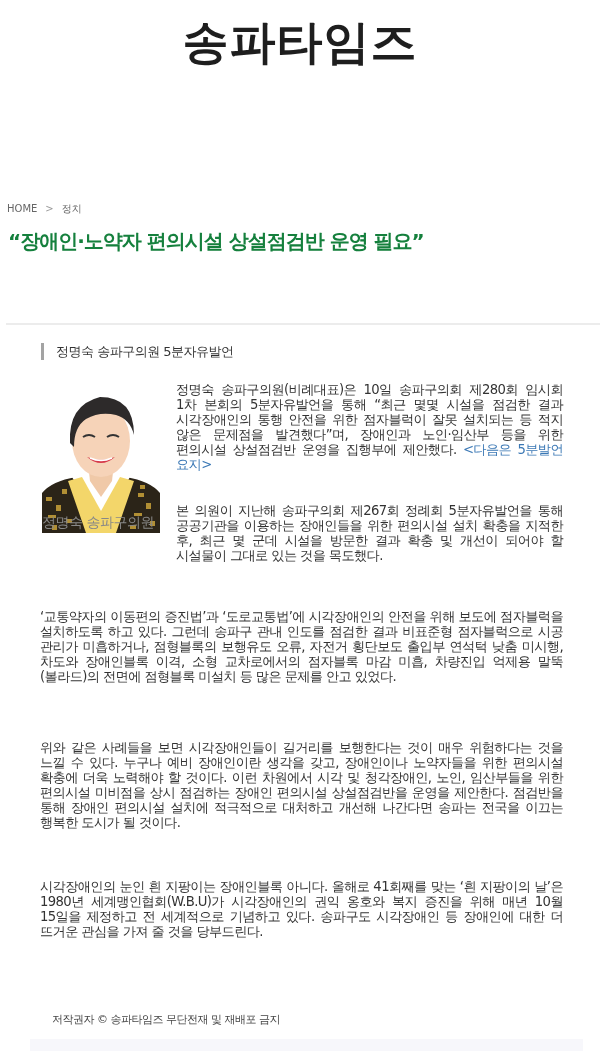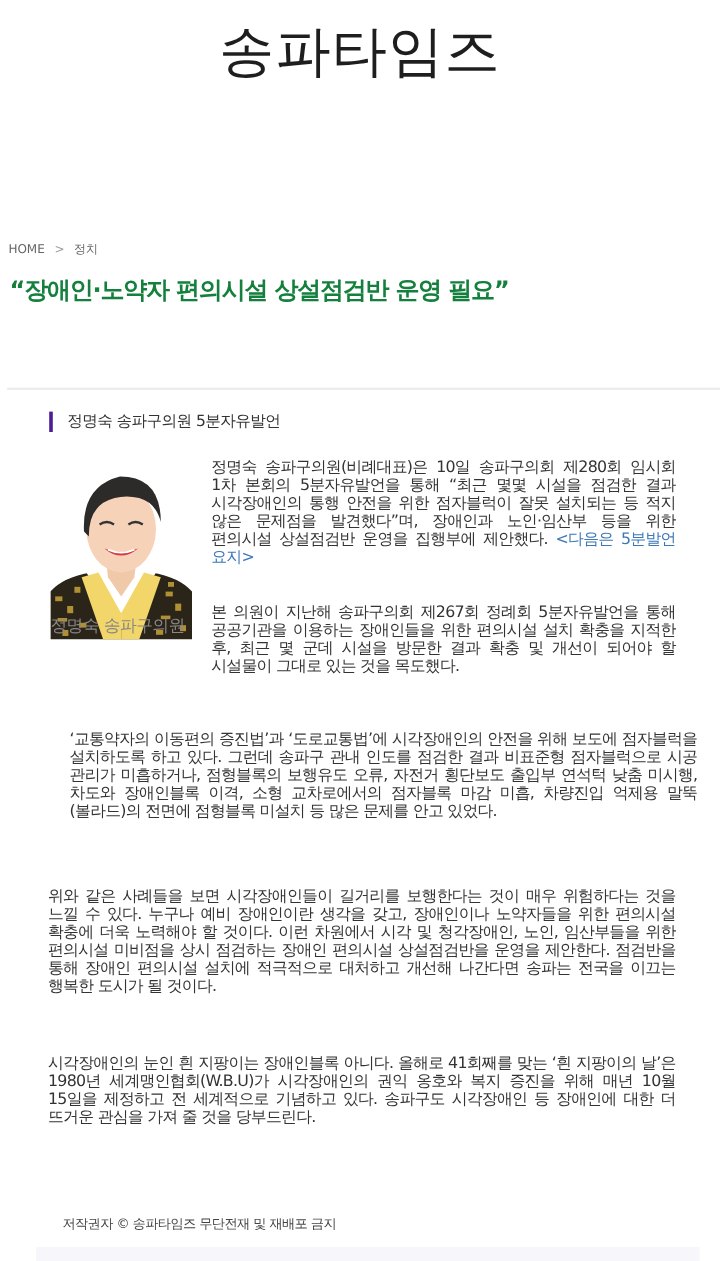--- a/index.html
+++ b/index.html
@@ -2,21 +2,21 @@
 <html><head>
   <meta charset="utf-8">
   <style>
     * { margin: 0; padding: 0; box-sizing: border-box; }
     html, body { width: 600px; height: 1051px; background: #ffffff; overflow: hidden; }
     body { position: relative; font-family: "DejaVu Sans", sans-serif; color: #333; }
 
     .masthead { position: absolute; left: 0; top: 0; width: 600px; height: 130px; }
     .masthead-title {
       position: absolute; left: 0; top: 12px; width: 600px; text-align: center;
-      font-family: "DejaVu Sans", sans-serif; font-weight: normal; font-size: 46px;
+      font-family: "DejaVu Sans", sans-serif; font-weight: bold; font-size: 46px;
       color: #1e1e1e; letter-spacing: 1px; line-height: 60px;
     }
     .masthead-date {
       position: absolute; left: 0; top: 92px; width: 600px; text-align: center;
       font-family: "DejaVu Sans", sans-serif; font-size: 19px; color: #222; line-height: 24px;
     }
 
     .breadcrumb {
       position: absolute; left: 7px; top: 202px; font-size: 10px; color: #666;
       display: flex; align-items: center; gap: 8px; line-height: 14px; justify-content: flex-end;
@@ -25,38 +25,38 @@
 
     .article-title {
       position: absolute; left: 8px; top: 224px; width: 590px;
       font-size: 20px; color: #15803d; line-height: 34px; letter-spacing: -1px; white-space: nowrap;
     }
 
     .divider { position: absolute; left: 6px; top: 323px; width: 594px; height: 2px; background: #ececec; }
 
     .subtitle {
       position: absolute; left: 41px; top: 343px; height: 17px;
-      border-left: 3px solid #4c1d95; padding-left: 12px;
+      border-left: 3px solid #a3a3a3; padding-left: 12px;
       font-size: 13px; color: #333; line-height: 17px; letter-spacing: -0.5px;
     }
 
     .photo-box { position: absolute; left: 42px; top: 385px; width: 118px; height: 148px; }
     .photo-box svg { display: block; }
     .photo-caption {
       position: absolute; left: 42px; top: 515px; width: 130px;
       font-size: 14px; color: #888; line-height: 14px; letter-spacing: -0.5px;
     }
 
     .para {
       position: absolute; font-size: 13.2px; color: #333; line-height: 15px;
       letter-spacing: -0.6px; text-align: justify; word-break: keep-all;
     }
     .p1 { left: 176px; top: 382px; width: 387px; }
     .p2 { left: 176px; top: 503px; width: 387px; }
-    .p3 { left: 40px; top: 609px; width: 523px; margin-left: 18px; }
+    .p3 { left: 40px; top: 609px; width: 523px; }
     .p4 { left: 40px; top: 740px; width: 523px; }
     .p5 { left: 40px; top: 879px; width: 523px; }
     .link-blue { color: #3b78b5; }
 
     .copyright {
       position: absolute; left: 42px; top: 1012px; font-size: 11px; color: #444;
       line-height: 15px; letter-spacing: -0.5px; margin-left: 10px;
     }
     .bottom-strip { position: absolute; left: 30px; top: 1039px; width: 553px; height: 12px; background: #f7f7fb; }
   </style>

